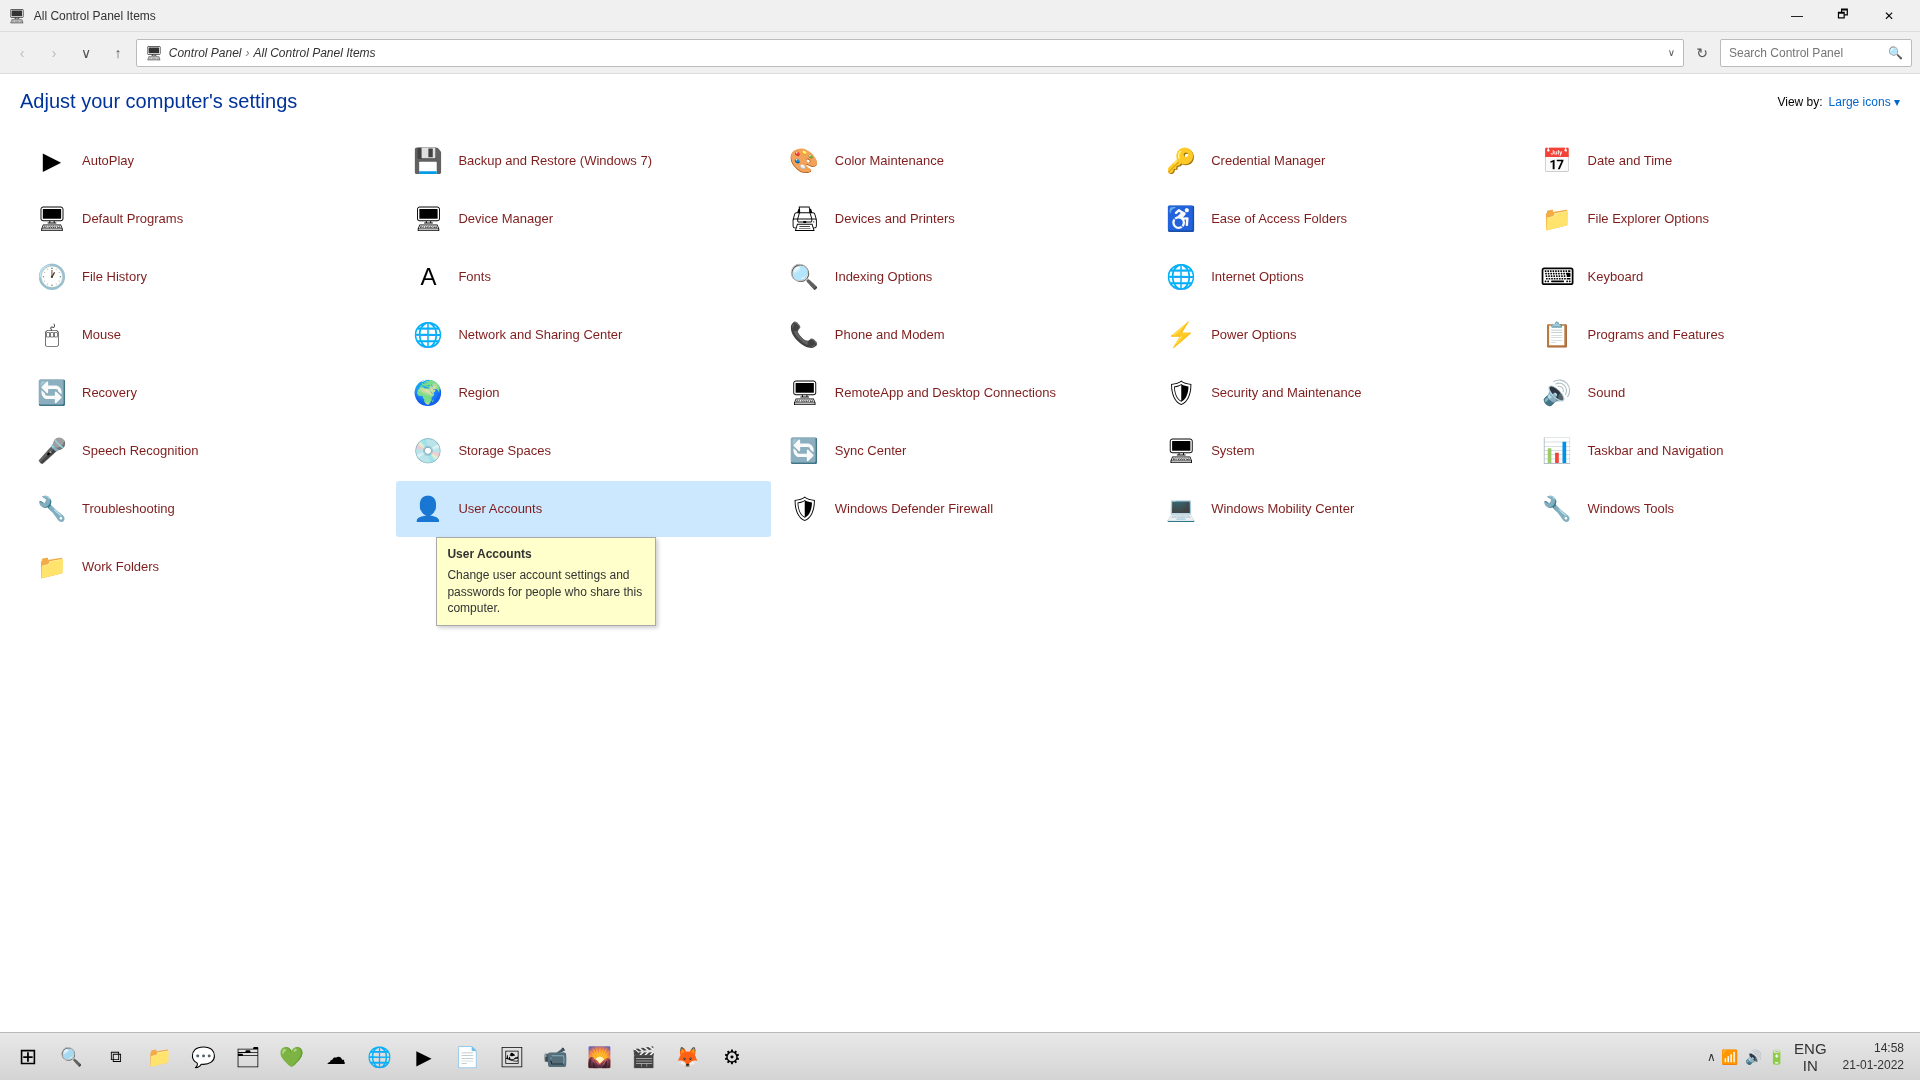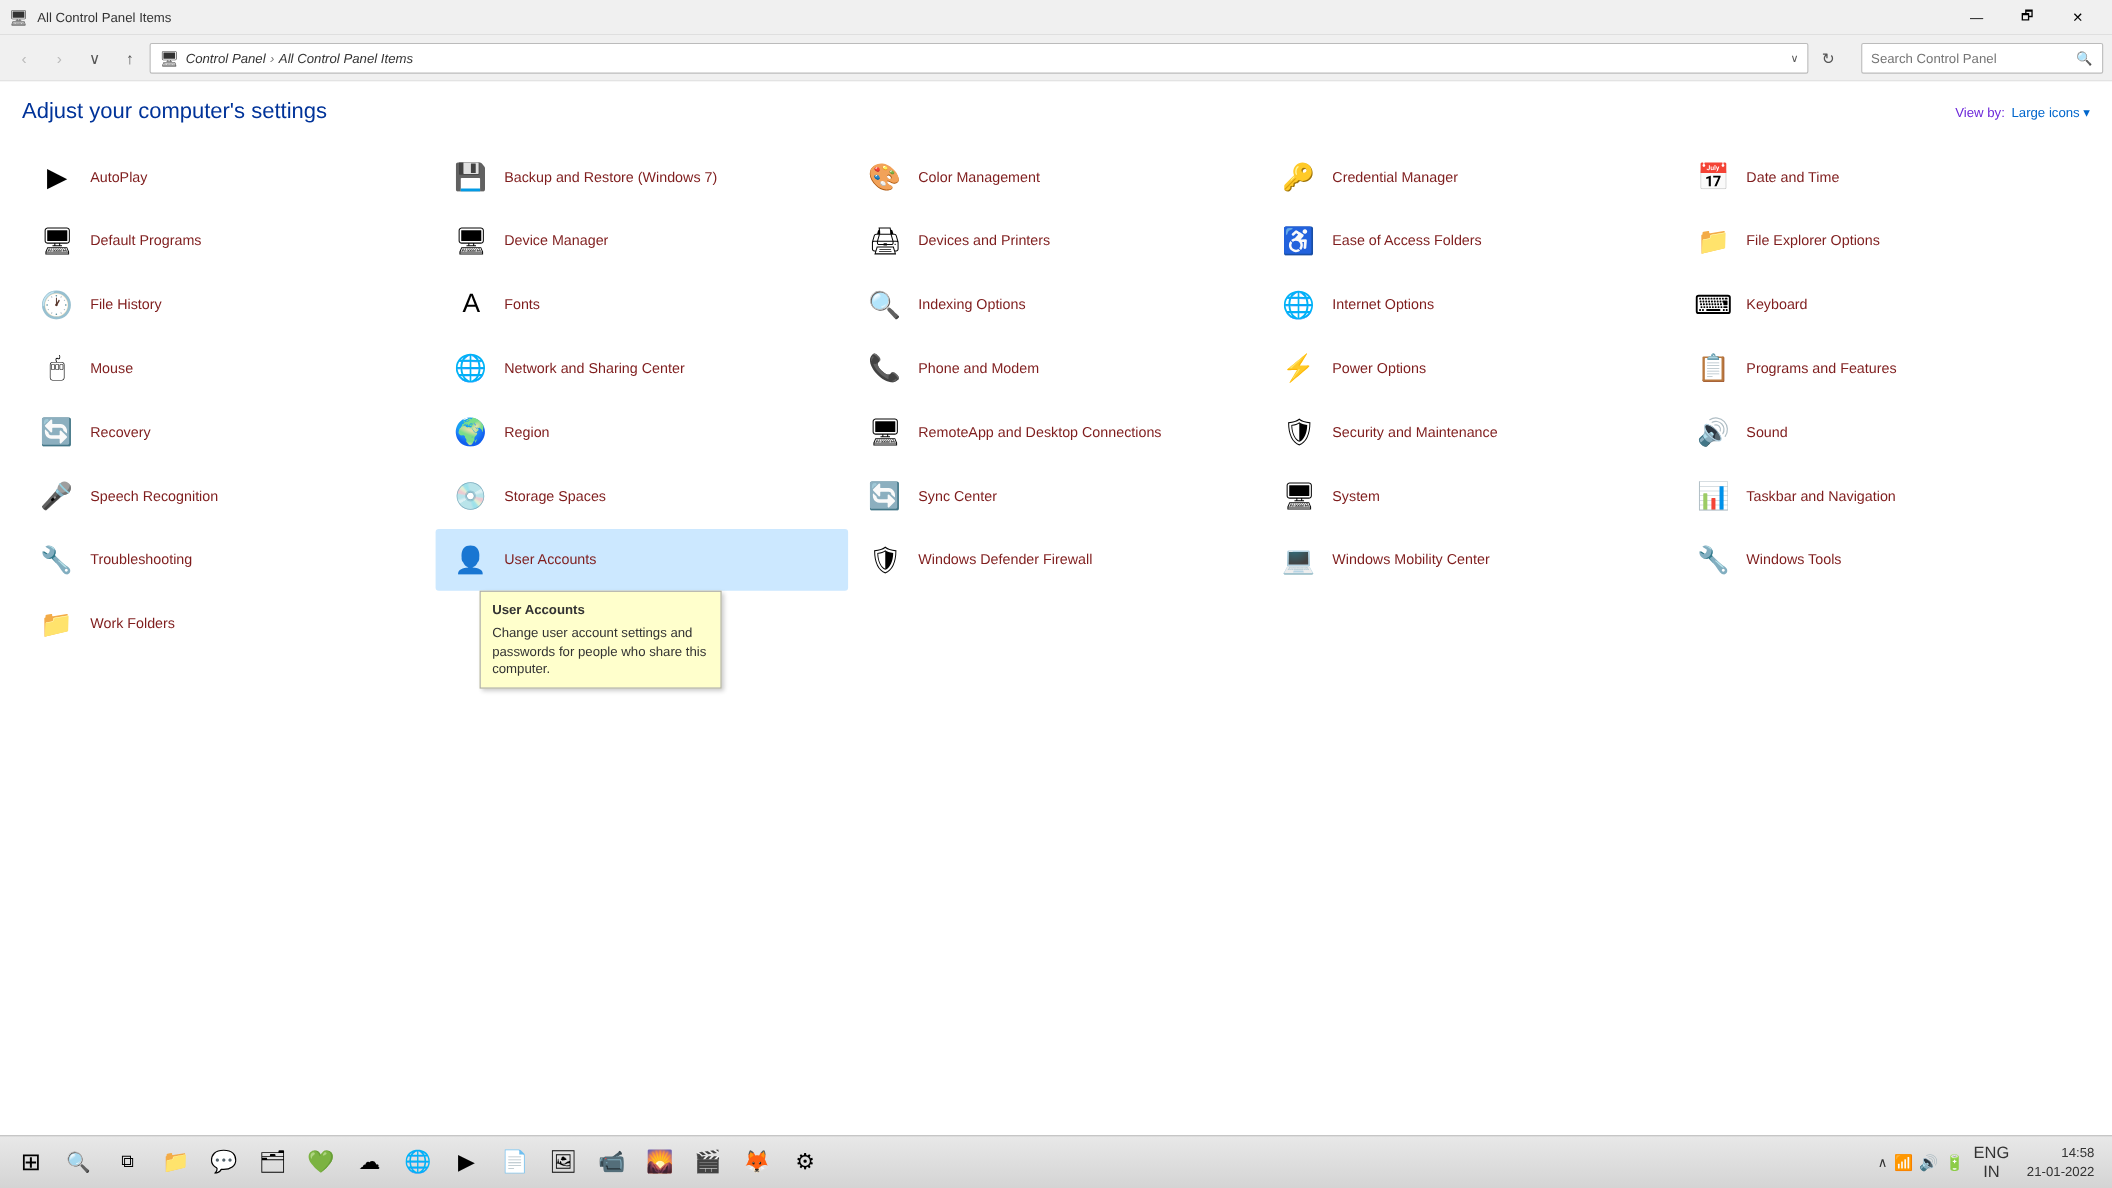--- a/index.html
+++ b/index.html
@@ -42,49 +42,48 @@
       gap: 6px;
       font-size: 12px;
       color: #333;
       border-radius: 2px;
     }
     .breadcrumb { display: flex; align-items: center; gap: 4px; font-style: italic; }
     .breadcrumb-sep { color: #777; }
     .address-dropdown { margin-left: auto; background: transparent; border: none; cursor: pointer; font-size: 10px; color: #555; }
     .refresh-btn { width: 28px; height: 28px; border: none; background: transparent; cursor: pointer; display: flex; align-items: center; justify-content: center; font-size: 14px; color: #555; }
     .search-bar {
-      width: 220px;
+      width: 192px;
       height: 28px;
       border: 1px solid #bbb;
       background: white;
       display: flex;
       align-items: center;
       padding: 0 8px;
       border-radius: 2px;
-      margin-left: 12px;
     }
     .search-bar input { border: none; outline: none; font-size: 12px; color: #555; flex: 1; background: transparent; }
     .search-icon { color: #777; font-size: 12px; }
 
     
     .main-content {
       flex: 1;
       background: white;
       padding: 16px 20px;
       overflow-y: auto;
     }
     .page-header {
       display: flex;
       justify-content: space-between;
       align-items: center;
       margin-bottom: 20px;
     }
     .page-title { font-size: 20px; color: #003399; font-weight: normal; }
     .view-by { display: flex; align-items: center; gap: 6px; font-size: 12px; color: #555; }
-    .view-by-label { color: #6d28d9; }
+    .view-by-label { color: #000000; }
     .view-by-value { color: #0066cc; cursor: pointer; }
 
     
     .items-grid {
       display: grid;
       grid-template-columns: repeat(5, 1fr);
       gap: 2px;
     }
     .item {
       display: flex;
@@ -182,21 +181,21 @@
   <div class="item">
         <div class="item-icon" style="font-size: 24px;">▶</div>
         <span class="item-label">AutoPlay</span>
       </div>
       <div class="item">
         <div class="item-icon" style="font-size: 24px;">💾</div>
         <span class="item-label">Backup and Restore (Windows 7)</span>
       </div>
       <div class="item">
         <div class="item-icon" style="font-size: 24px;">🎨</div>
-        <span class="item-label">Color Management</span>
+        <span class="item-label">Color Maintenance</span>
       </div>
       <div class="item">
         <div class="item-icon" style="font-size: 24px;">🔑</div>
         <span class="item-label">Credential Manager</span>
       </div>
       <div class="item">
         <div class="item-icon" style="font-size: 24px;">📅</div>
         <span class="item-label">Date and Time</span>
       </div>
       <div class="item">

